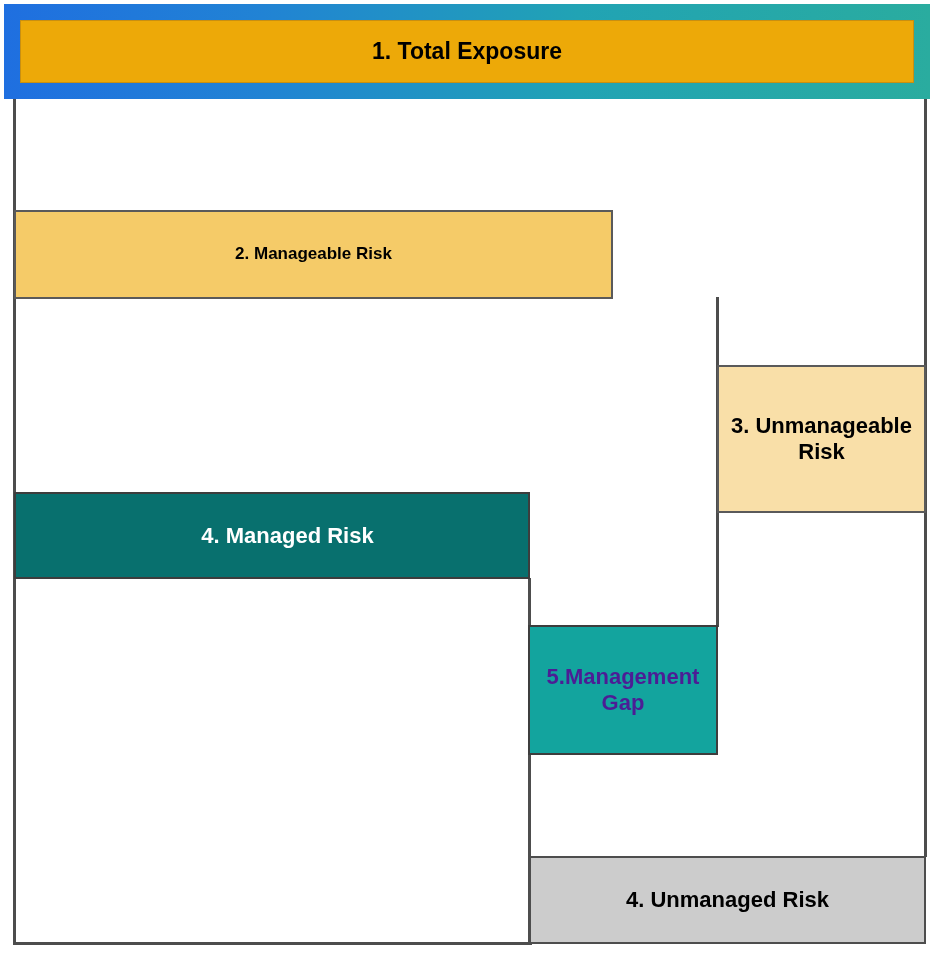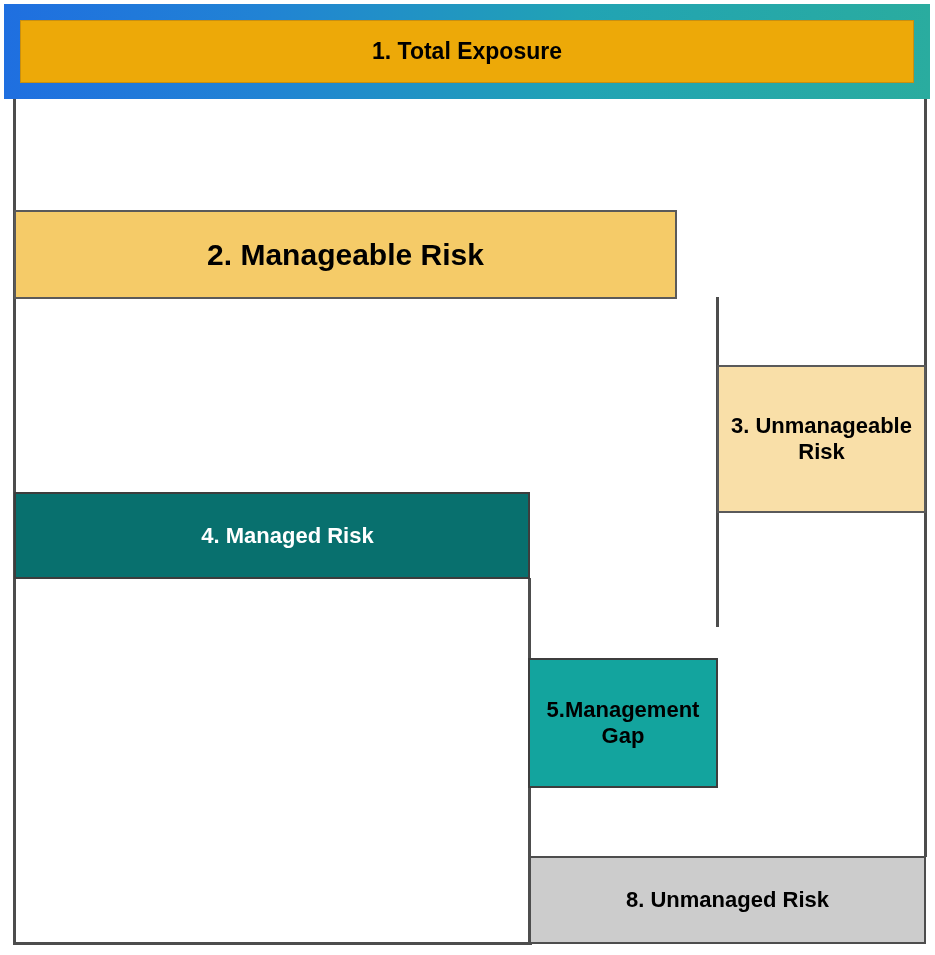--- a/index.html
+++ b/index.html
@@ -66,26 +66,26 @@
     background: #eda908;
     border: 1px solid #c98f10;
     color: #000000;
     font-weight: bold;
     font-size: 23px;
   }
 
   .box-manageable {
     left: 14px;
     top: 210px;
-    width: 663px;
+    width: 599px;
     height: 89px;
     background: #f5cb68;
     border-color: #5a5a5a;
     color: #000000;
-    font-size: 30px;
+    font-size: 17px;
   }
 
   .box-unmanageable {
     left: 717px;
     top: 365px;
     width: 209px;
     height: 148px;
     background: #f9dfa8;
     border-color: #5a5a5a;
     color: #000000;
@@ -99,26 +99,26 @@
     height: 87px;
     background: #08706e;
     border-color: #3d3d3d;
     color: #ffffff;
     font-size: 22px;
     padding-left: 31px;
   }
 
   .box-gap {
     left: 528px;
-    top: 658px;
+    top: 625px;
     width: 190px;
     height: 130px;
     background: #13a49e;
     border-color: #3d3d3d;
-    color: #000000;
+    color: #4c1d95;
     font-size: 22px;
   }
 
   .box-unmanaged {
     left: 529px;
     top: 856px;
     width: 397px;
     height: 88px;
     background: #cccccc;
     border-color: #4d4d4d;
@@ -158,16 +158,16 @@
 
   <div class="box box-managed">
     <span class="box-label">4. Managed Risk</span>
   </div>
 
   <div class="box box-gap">
     <span class="box-label">5.Management Gap</span>
   </div>
 
   <div class="box box-unmanaged">
-    <span class="box-label">8. Unmanaged Risk</span>
+    <span class="box-label">4. Unmanaged Risk</span>
   </div>
 
 </div>
 
 </body></html>

